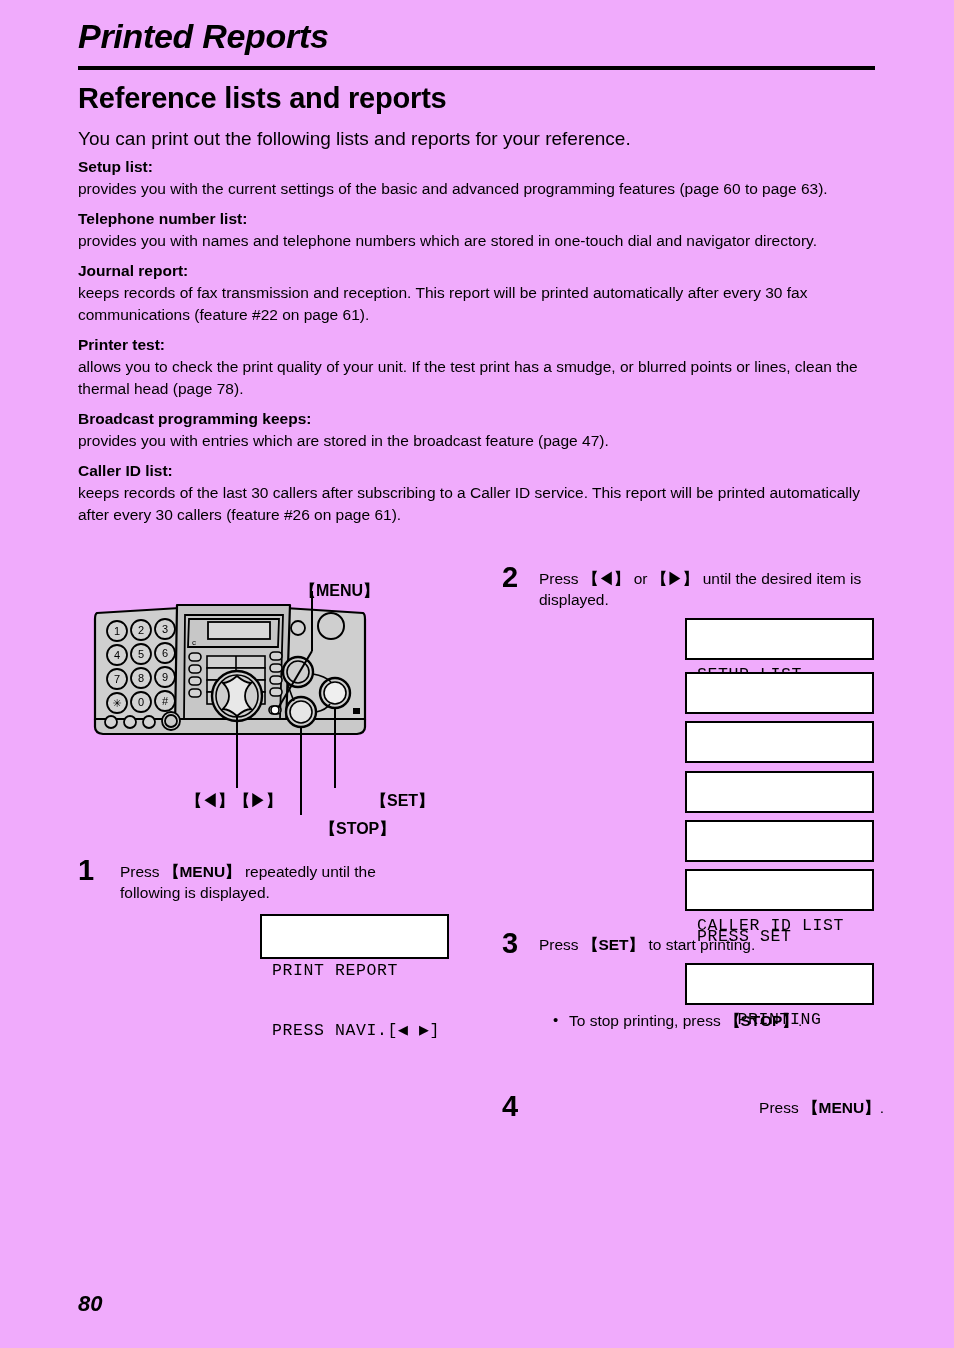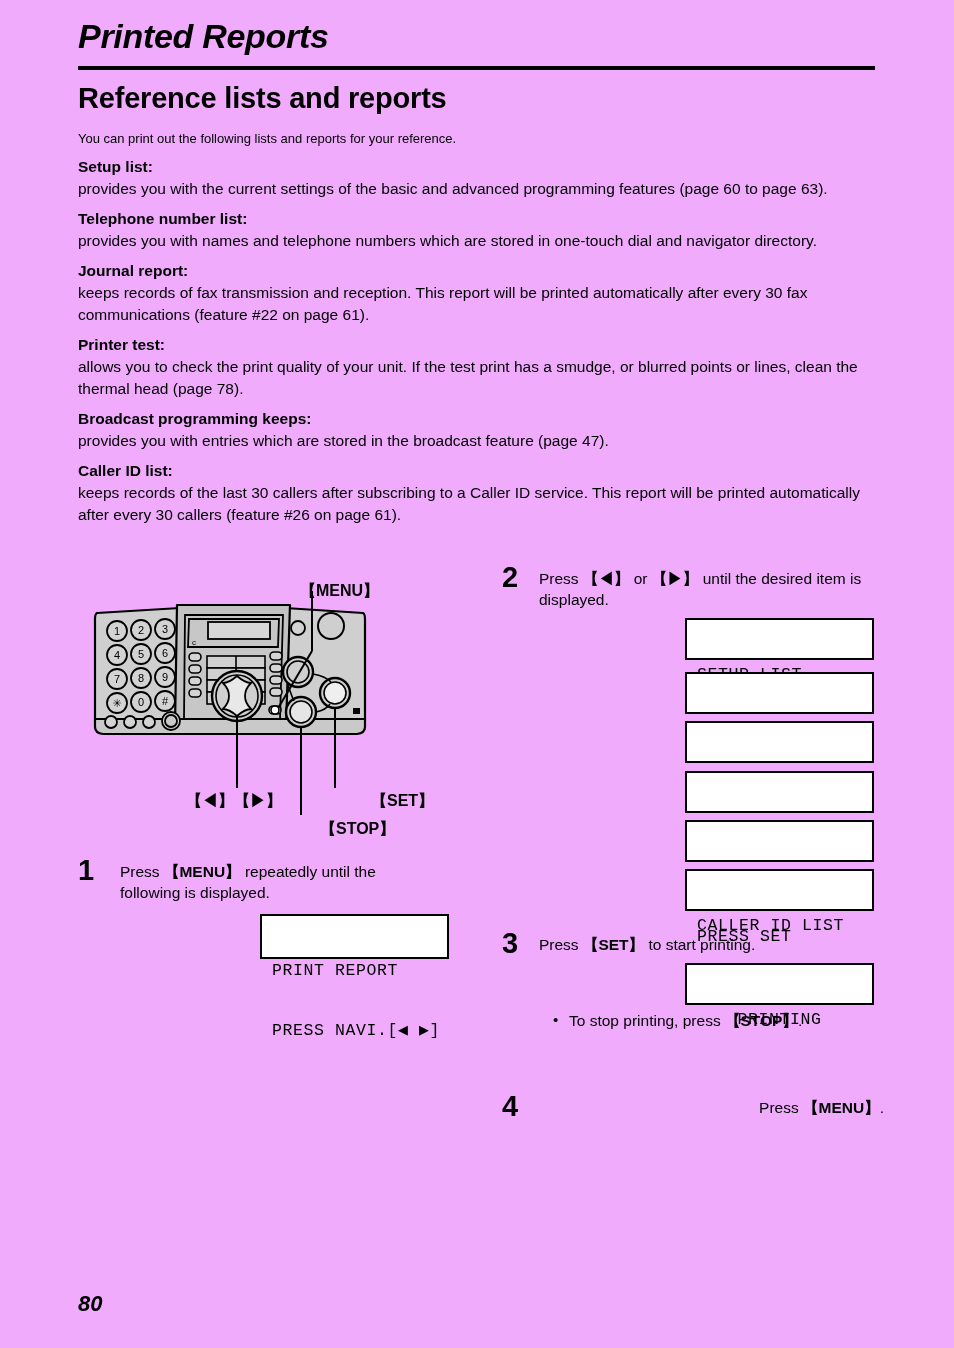--- a/index.html
+++ b/index.html
@@ -46,21 +46,21 @@
     font-weight: bold;
     letter-spacing: -0.2px;
   }
 
   
   .intro {
     position: absolute;
     left: 78px;
     top: 128px;
     width: 800px;
-    font-size: 13px;
+    font-size: 19px;
     line-height: 21px;
   }
   .defs {
     position: absolute;
     left: 78px;
     top: 156px;
     width: 800px;
   }
   .def-term {
     font-size: 15.5px;

